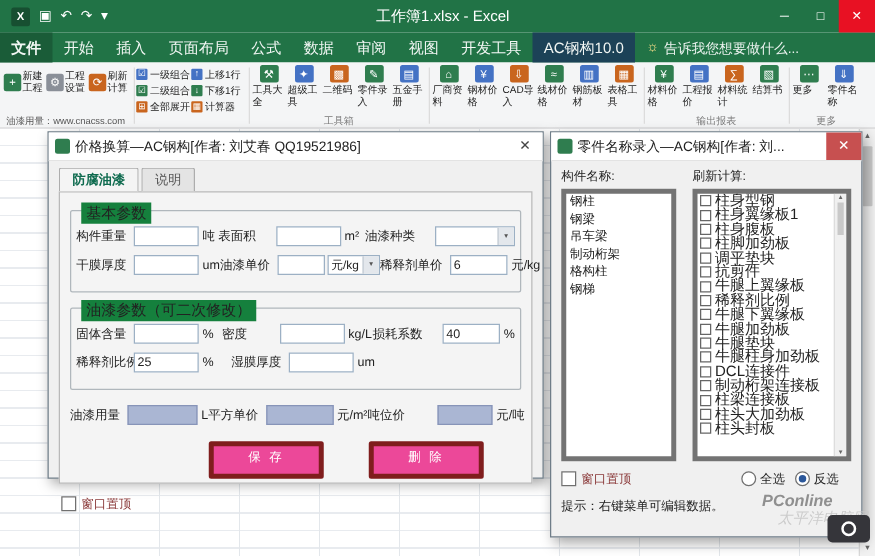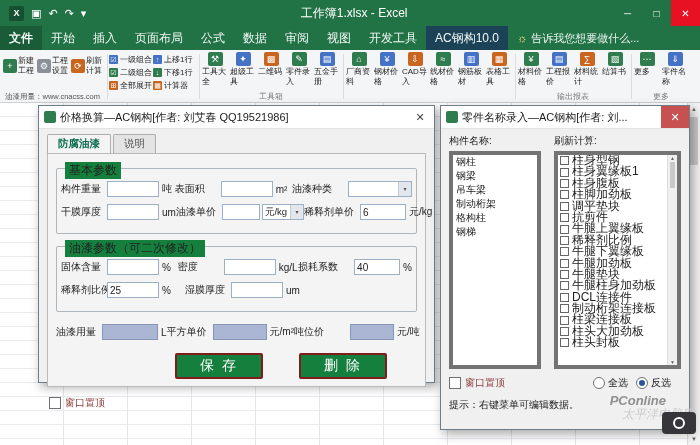--- a/index.html
+++ b/index.html
@@ -84,21 +84,21 @@
   .cA{width:124px}.cB{width:128px}.cC{flex:1}
   .fl{font-size:10px;color:#222;white-space:nowrap;width:46px;flex:none}
   .cC .fl{width:56px}
   .inp{height:16px;border:1px solid #9cb0c4;background:#fff;font-size:10px;padding:0 2px;box-sizing:border-box;font-family:inherit;color:#222}
   .inp.blue{background:#aab6d3;border-color:#8794b8}
   .unit{font-size:10px;color:#222;margin-left:3px;white-space:nowrap}
   .combo{display:inline-flex;align-items:center;border:1px solid #9cb0c4;background:#fff;height:16px;box-sizing:border-box}
   .combo .cv{font-size:9.5px;padding:0 2px;flex:1;white-space:nowrap}
   .combo .ca{width:12px;align-self:stretch;background:#e3e7ec;border-left:1px solid #c4ccd4;font-size:6px;line-height:15px;text-align:center;color:#555}
   .btnrow{display:flex;justify-content:flex-end;gap:36px;padding:6px 30px 0 0}
-  .gbtn{width:84px;height:22px;background:#15803d;border:2px solid #7f1d1d;border-radius:2px;color:#fff;font-size:14px;line-height:20px;text-align:center;letter-spacing:2px}
+  .gbtn{width:84px;height:22px;background:#ec4899;border:4px solid #7f1d1d;border-radius:2px;color:#fff;font-size:10px;line-height:20px;text-align:center;letter-spacing:2px}
   .d1foot{display:flex;align-items:center;gap:4px;padding:9px 0 0 10px;font-size:10px;color:#8b3a3a}
   .cbx{width:10px;height:10px;border:1px solid #707070;background:#fff;display:inline-block;flex:none}
 
   
   #partsDlg{left:440px;top:105px;width:250px;height:325px}
   .d2body{display:flex;padding:3px 8px 0}
   .d2colL{width:92px;margin-right:13px;display:flex;flex-direction:column}
   .d2colR{flex:1;display:flex;flex-direction:column}
   .d2label{font-size:10px;color:#222;margin:2px 0 3px}
   .listbox{border:4px solid #737373;background:#fff;height:218px;overflow:hidden;position:relative;box-sizing:border-box}

